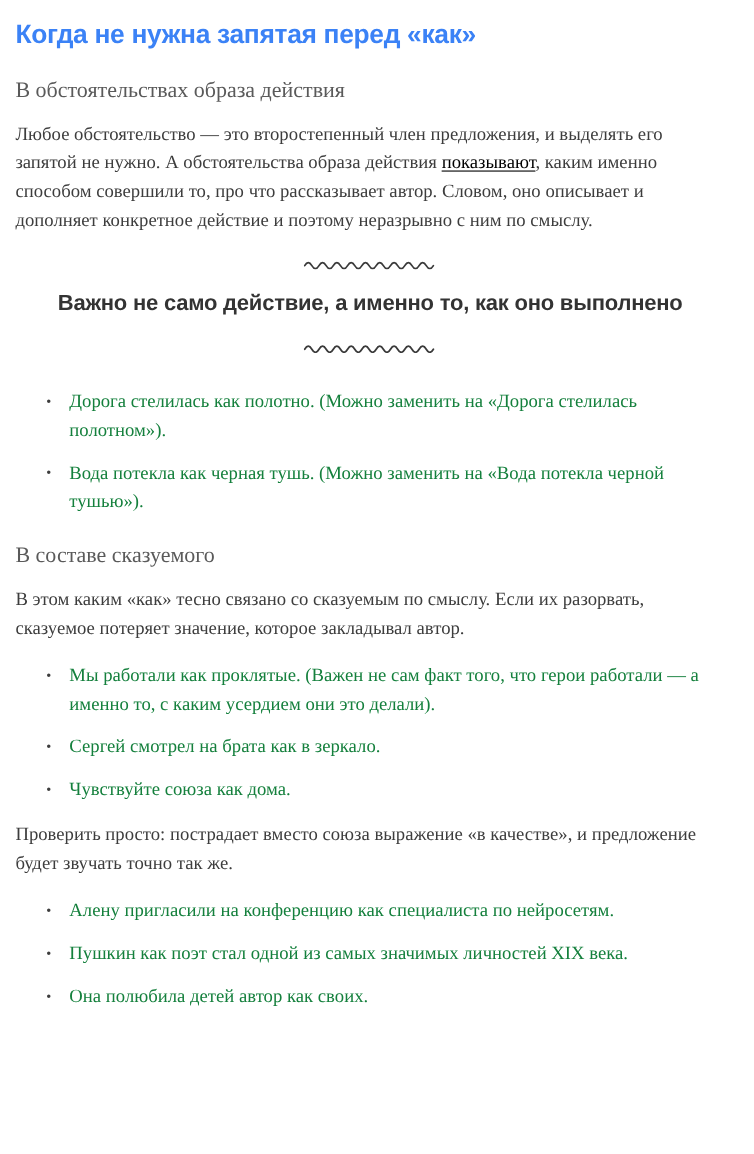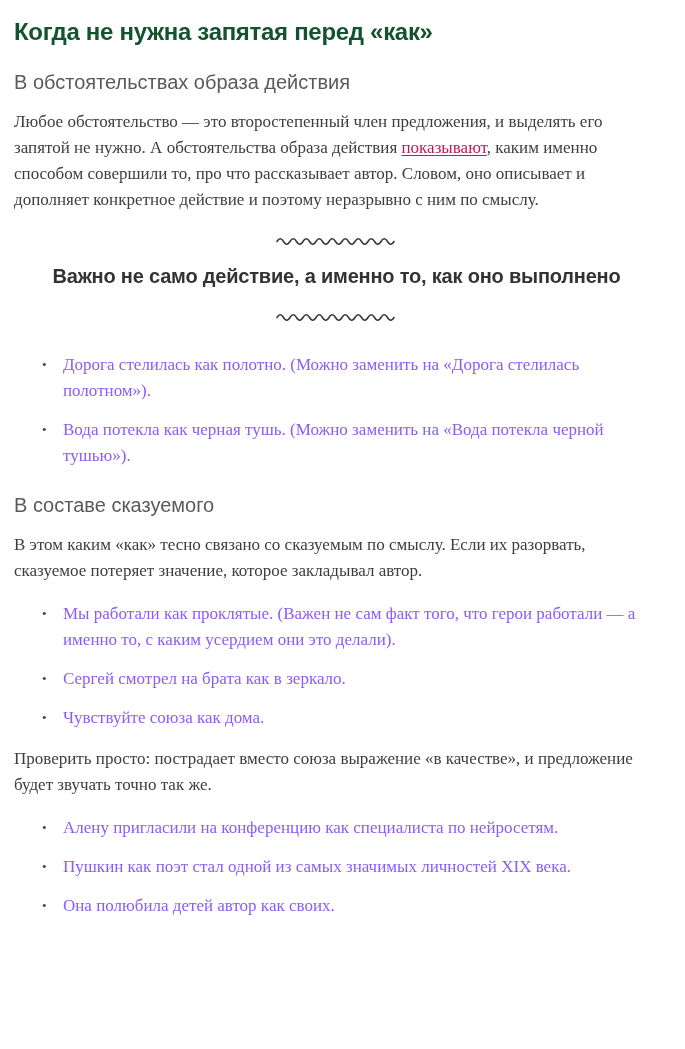--- a/index.html
+++ b/index.html
@@ -15,40 +15,40 @@
     -webkit-font-smoothing: antialiased;
   }
   .page {
     padding: 6px 26px 12px 14px;
   }
   .article-title {
     font-family: "Liberation Sans", sans-serif;
     font-weight: 700;
     font-size: 24px;
     line-height: 28px;
-    color: #14532d;
+    color: #3b82f6;
     letter-spacing: -0.3px;
     margin: 12px 0 0 0;
   }
   .section-heading {
-    font-family: Liberation Sans, sans-serif;
+    font-family: Liberation Serif, serif;
     font-weight: 400;
     font-size: 20px;
     line-height: 24px;
     color: #5a5a5a;
     margin: 24px 0 0 0;
   }
   .body-paragraph {
     font-size: 17px;
     line-height: 26px;
     margin: 15px 0 0 0;
     color: #3d3d3d;
   }
   .inline-link {
-    color: #be185d;
+    color: #000000;
     text-decoration: underline;
     text-underline-offset: 2px;
     cursor: pointer;
   }
   .wave-divider {
     text-align: center;
     margin: 22px 0 0 0;
     line-height: 0;
   }
   .wave-divider svg {
@@ -69,21 +69,21 @@
     list-style: none;
     margin: 17px 0 0 0;
     padding: 0 0 0 28px;
   }
   ul.examples-list li {
     position: relative;
     padding-left: 21px;
     font-size: 17px;
     line-height: 26px;
     margin: 0 0 13px 0;
-    color: #8b5cf6;
+    color: #15803d;
   }
   ul.examples-list li::before {
     content: "\2022";
     position: absolute;
     left: 0;
     top: 0;
     font-size: 13px;
     line-height: 26px;
     color: #3d3d3d;
   }

